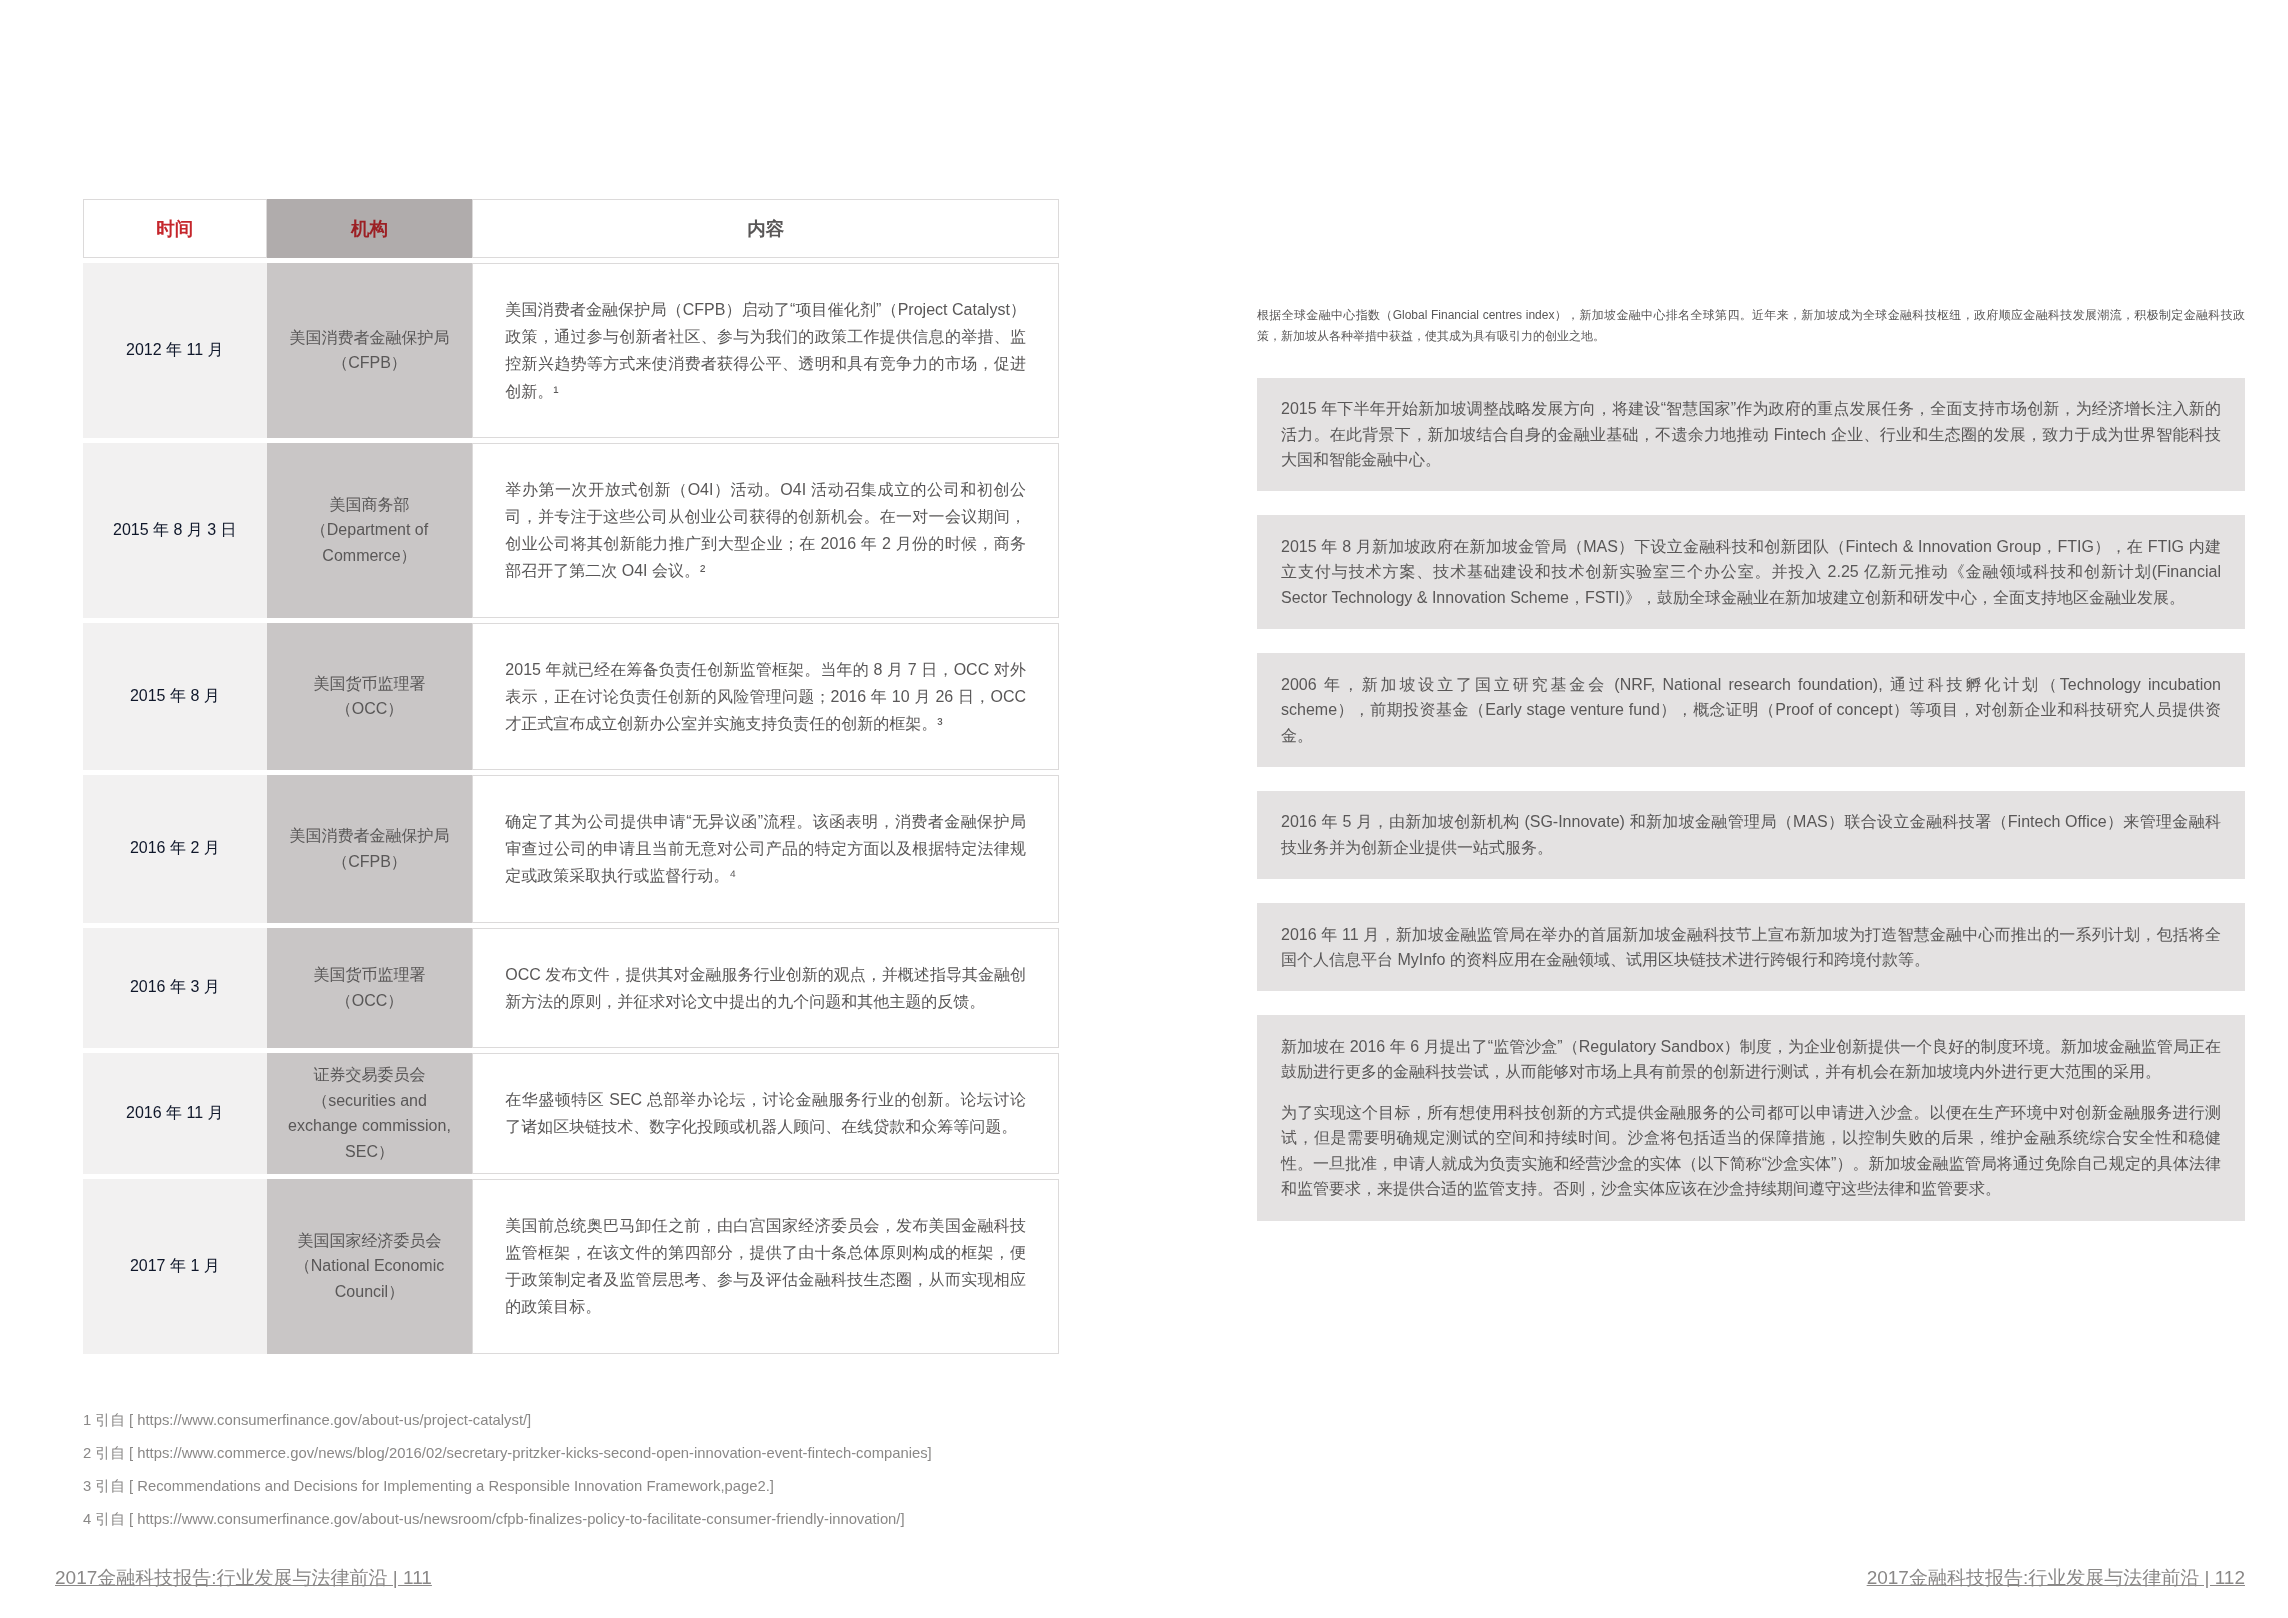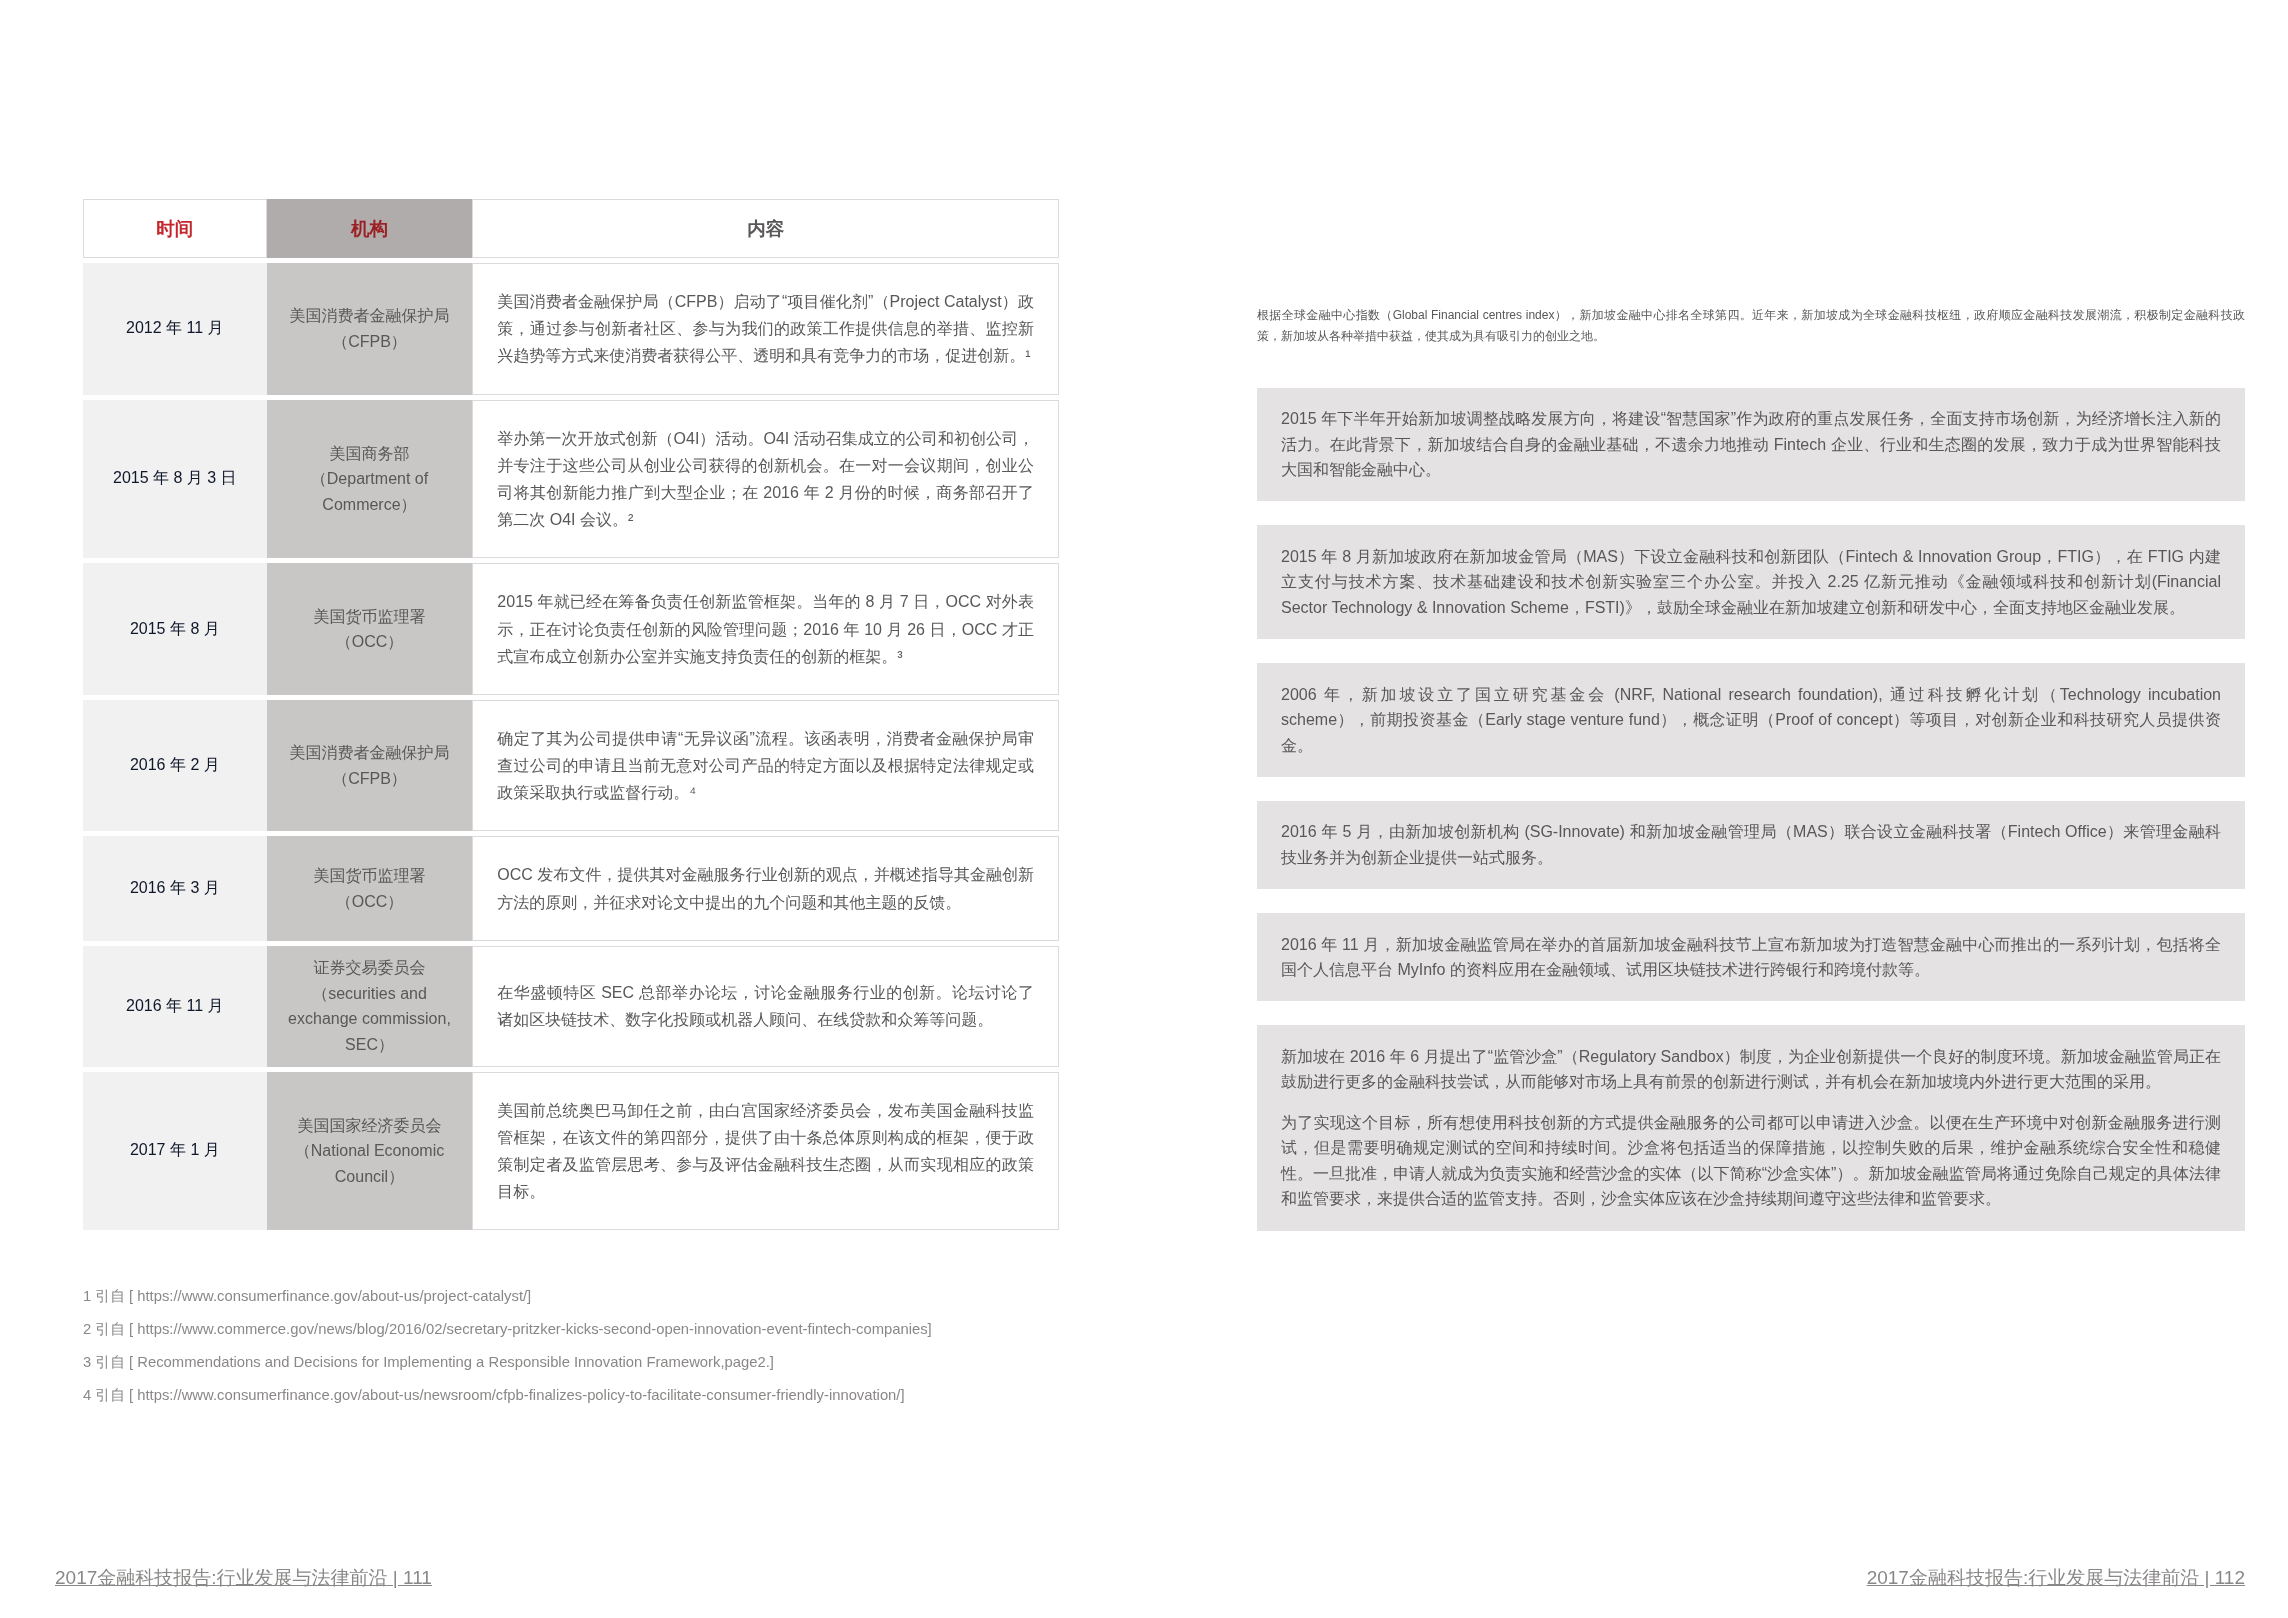--- a/index.html
+++ b/index.html
@@ -59,41 +59,41 @@
     line-height: 1.6;
     color: #595757;
     padding: 9.2px 14.8px;
   }
   td.content-cell {
     background: #ffffff;
     border: 0.9px solid #dcdada;
     font-size: 16px;
     line-height: 1.7;
     color: #595757;
-    padding: 24px;
+    padding: 32px;
     text-align: justify;
     vertical-align: middle;
   }
 
   .footnotes { margin-top: 52px; }
   .footnotes p {
     margin: 0 0 14px 0;
     font-size: 14.8px;
     color: #8a8887;
   }
 
   
   .intro {
     margin: 29.5px 0 0 0;
     font-size: 12px;
     line-height: 1.75;
     color: #595757;
     text-align: justify;
   }
-  .boxes { margin-top: 41px; }
+  .boxes { margin-top: 31px; }
   .gray-box {
     background: #e4e2e2;
     padding: 18.5px 24px;
     margin-bottom: 24px;
   }
   .gray-box p {
     margin: 0;
     font-size: 16px;
     line-height: 1.6;
     color: #595757;

